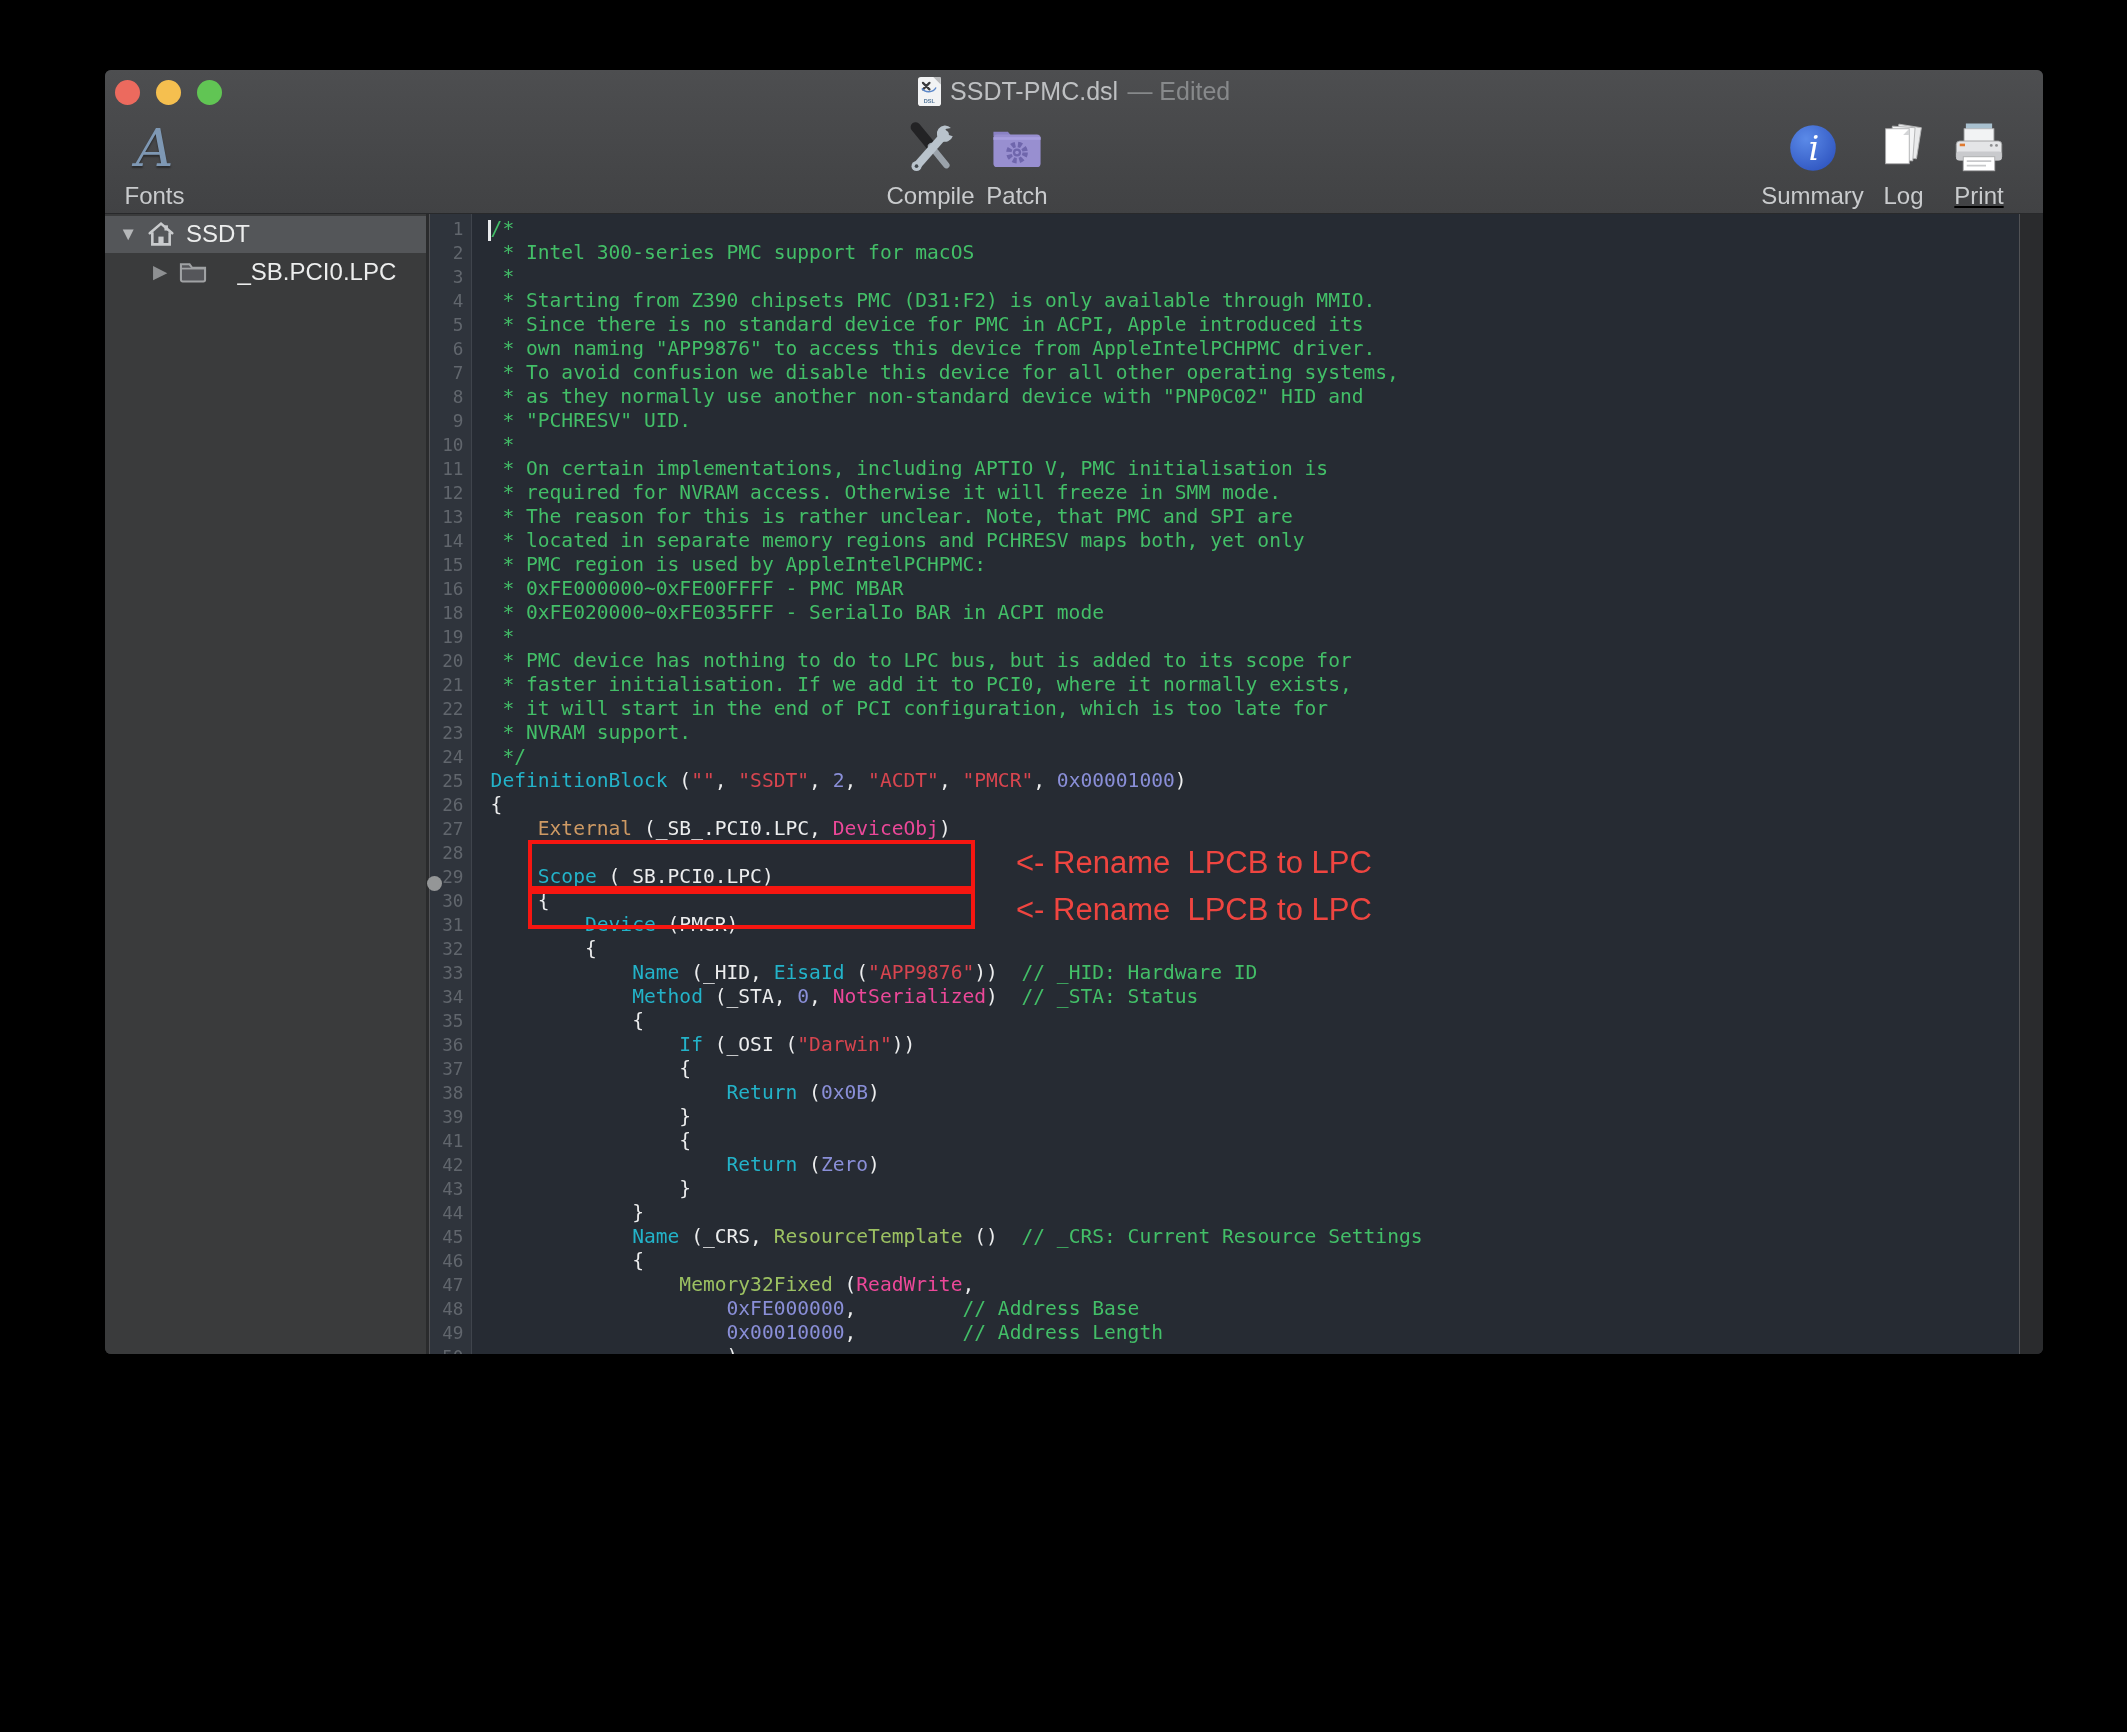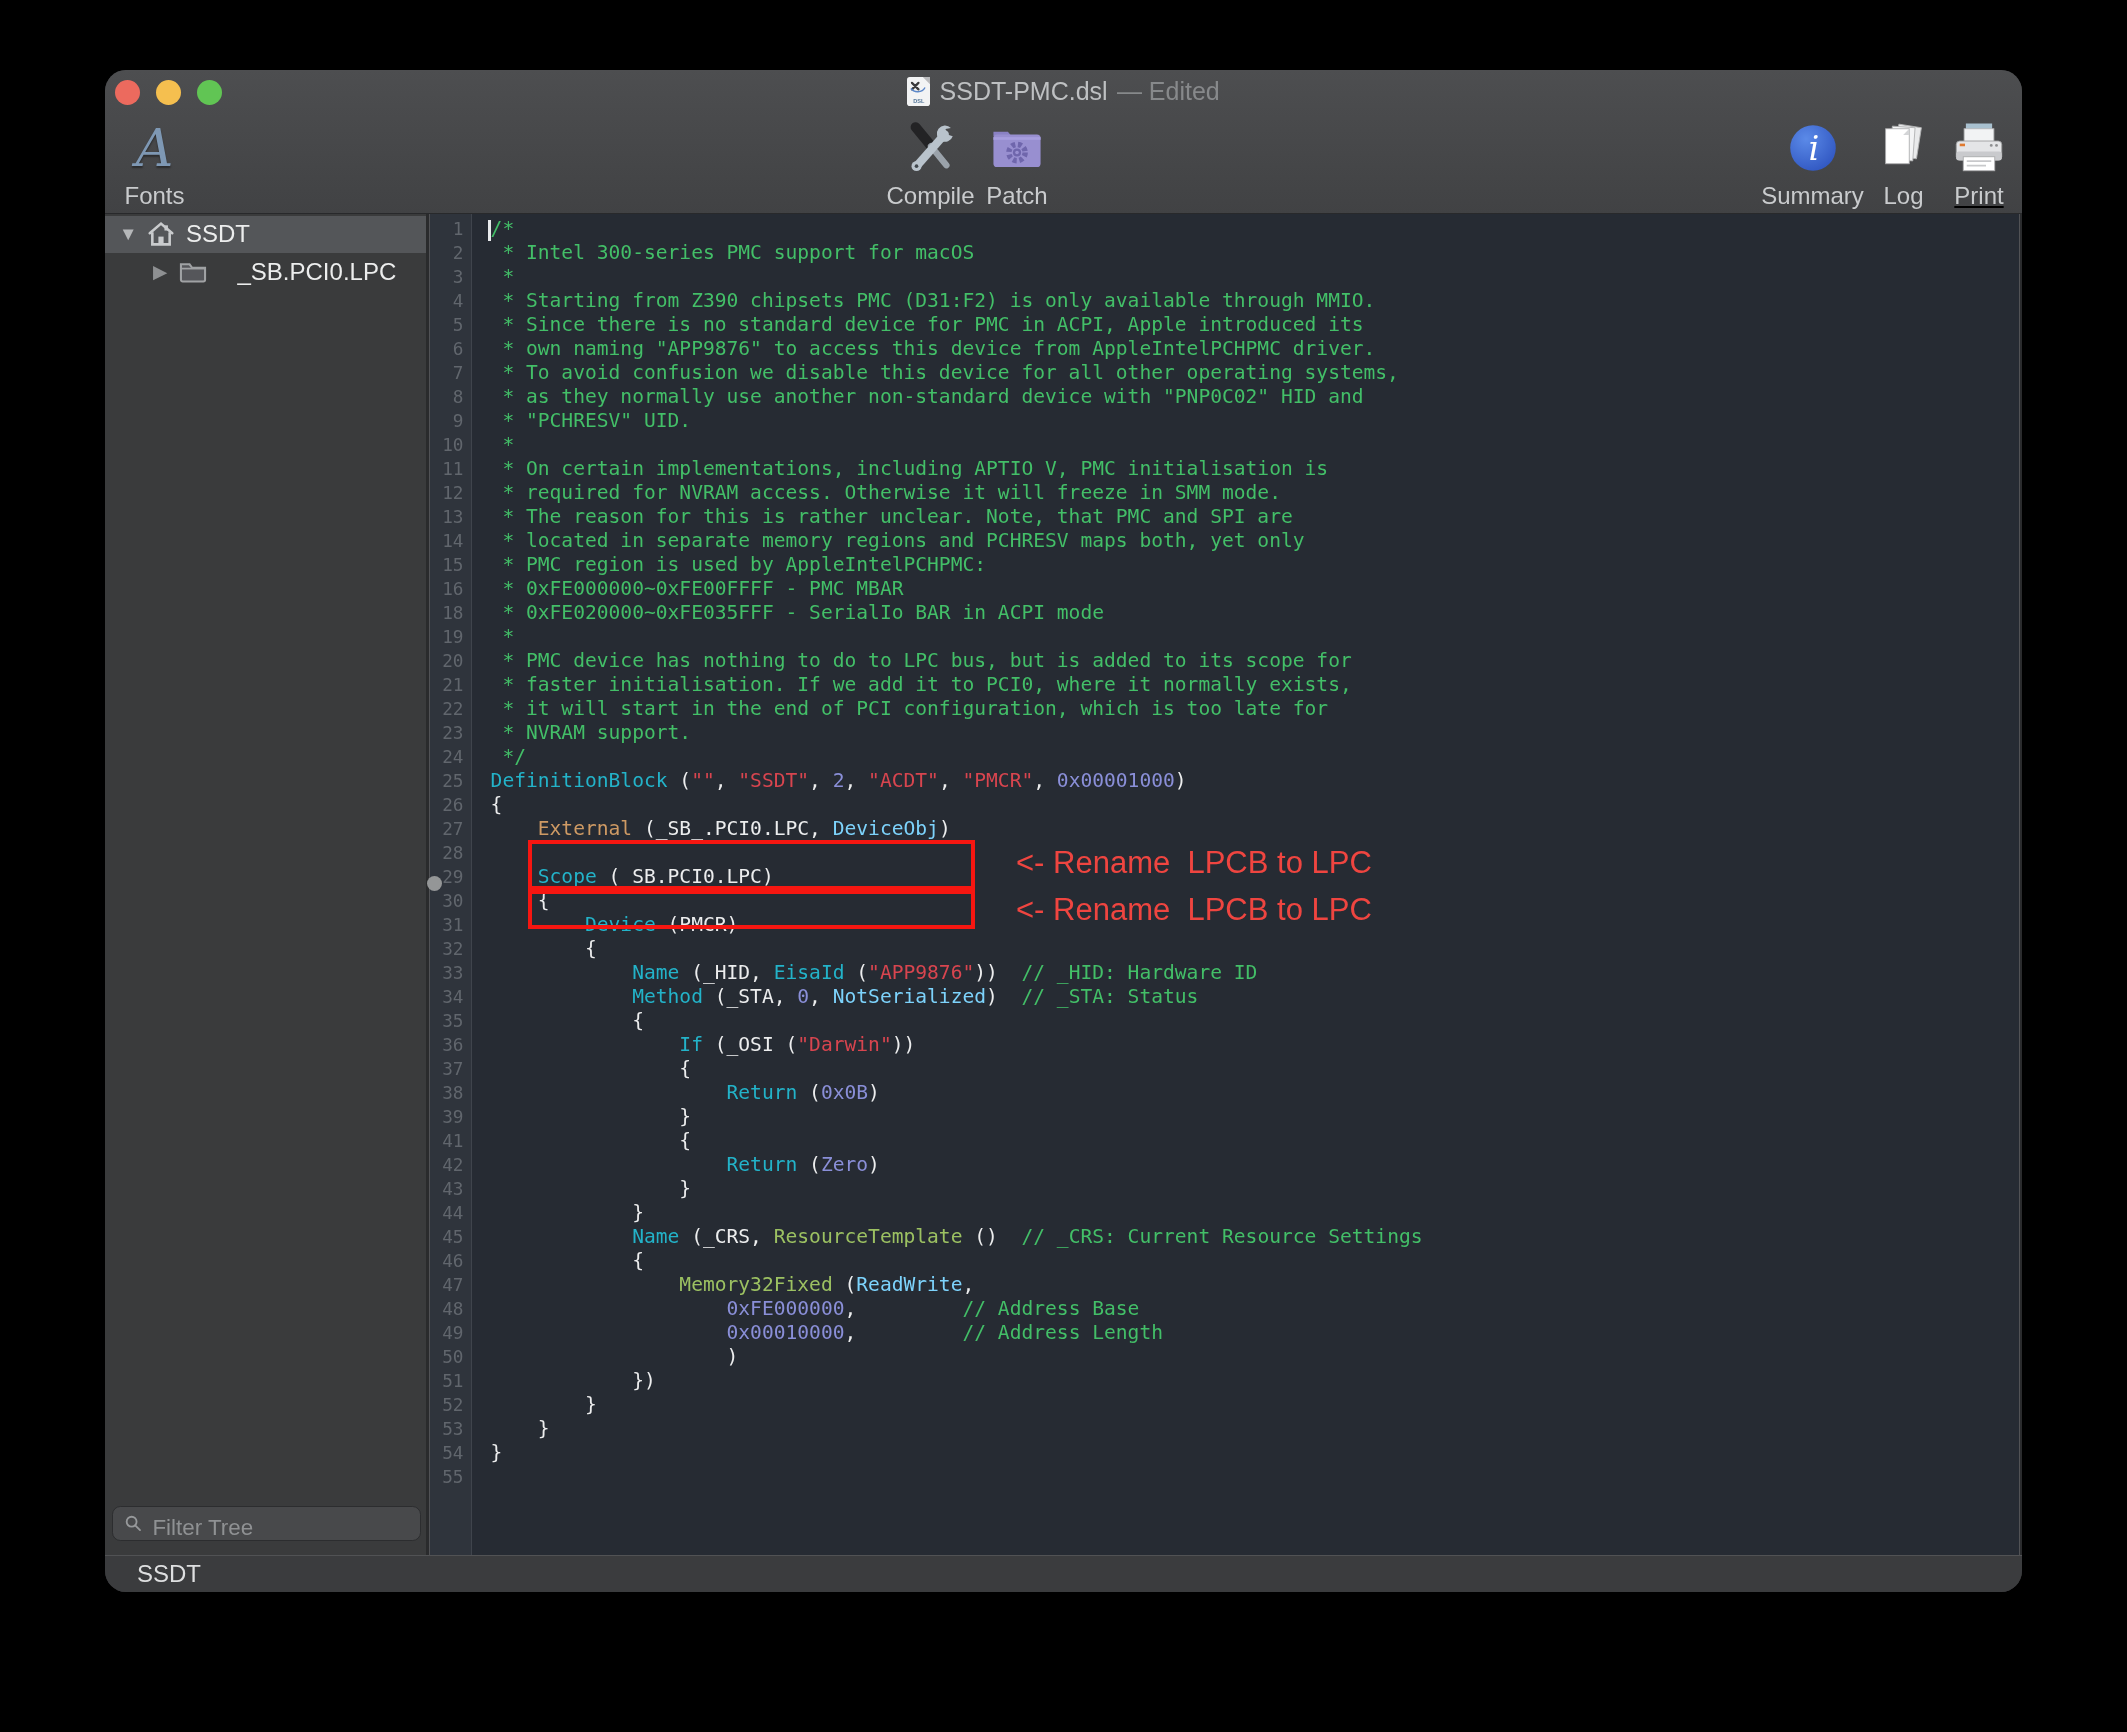--- a/index.html
+++ b/index.html
@@ -1,17 +1,17 @@
 <!DOCTYPE html>
 <html style="font-size:15px"><head>
 <meta charset="utf-8">
 <style>
   html,body{margin:0;padding:0;background:#000;}
   body{width:2127px;height:1732px;position:relative;font-family:"Liberation Sans",sans-serif;-webkit-font-smoothing:antialiased;}
-  .window{position:absolute;left:105px;top:70px;width:1917px;height:1522px;border-radius:21px;overflow:hidden;background:#303134;box-shadow:0 28px 75px rgba(0,0,0,.8);}
+  .window{position:absolute;left:105px;top:70px;width:1917px;height:1284px;border-radius:6px;overflow:hidden;background:#303134;box-shadow:0 28px 75px rgba(0,0,0,.8);padding-left:21px;}
   
   .header{position:absolute;left:0;top:0;width:100%;height:144px;background:linear-gradient(#4d4e50,#414244);border-bottom:0.9px solid #28292b;box-sizing:border-box;}
   .titlebar{position:absolute;left:0;top:0;width:100%;height:43px;display:flex;align-items:center;justify-content:center;gap:9.3px;}
   .tl{position:absolute;top:10.3px;width:25px;height:25px;border-radius:50%;}
   .tl.red{left:10.3px;background:#ec6a5e;}
   .tl.yellow{left:51px;background:#f5bf4f;}
   .tl.green{left:92px;background:#61c554;}
   .title-main{font-size:25px;color:#bec0c2;}
   .title-suffix{font-size:25px;color:#87898b;}
   .docicon{width:23px;height:29px;background:#f2f3f4;border-radius:2.8px;position:relative;flex:none;}
@@ -38,21 +38,21 @@
   .lines{position:absolute;left:0;top:2.8px;right:0;z-index:2;}
   .cl{display:flex;height:24px;}
   .ln{flex:none;width:41px;box-sizing:border-box;padding-right:7.5px;text-align:right;font-family:"DejaVu Sans Mono",monospace;font-size:17.7px;line-height:24px;color:#61666d;}
   .lc{flex:1;padding-left:19.6px;font-family:"DejaVu Sans Mono",monospace;font-size:19.6px;line-height:24px;white-space:pre;}
   .tk-p{color:#eceDee;}
   .tk-c{color:#43bf68;}
   .tk-k{color:#23b3c9;}
   .tk-s{color:#d8454f;}
   .tk-n{color:#8a8fd8;}
   .tk-e{color:#ce9a64;}
-  .tk-o{color:#7dd3fc;}
+  .tk-o{color:#ec4899;}
   .tk-r{color:#9cc162;}
   .caret{position:absolute;left:58px;top:5.6px;width:2.8px;height:21.4px;background:#e8eaec;z-index:3;}
   .redbox{position:absolute;border:4.7px solid #f61611;box-sizing:border-box;z-index:5;}
   .redbox.b1{left:98px;top:626px;width:447px;height:50px;}
   .redbox.b2{left:98px;top:676px;width:447px;height:39px;}
   .ann{position:absolute;left:586px;height:37px;display:flex;align-items:center;font-size:31px;font-weight:500;color:#ef4540;white-space:pre;z-index:6;}
   .ann.a1{top:630px;}
   .ann.a2{top:677px;}
   .gdot{position:absolute;left:-2.8px;top:662px;width:15px;height:15px;border-radius:50%;background:#949697;z-index:6;}
   

